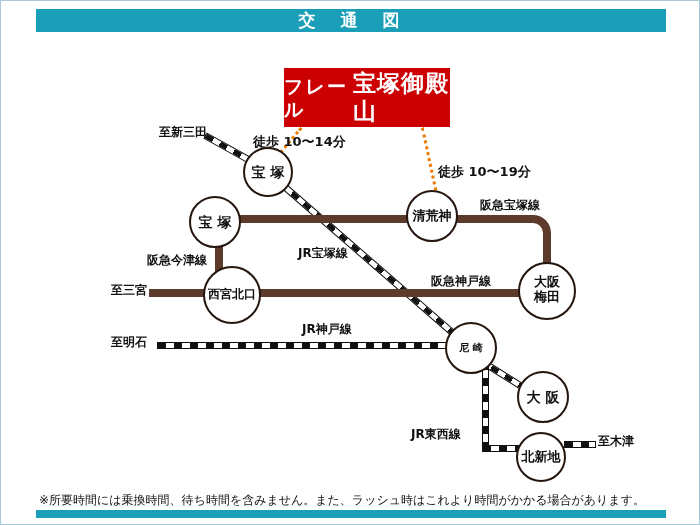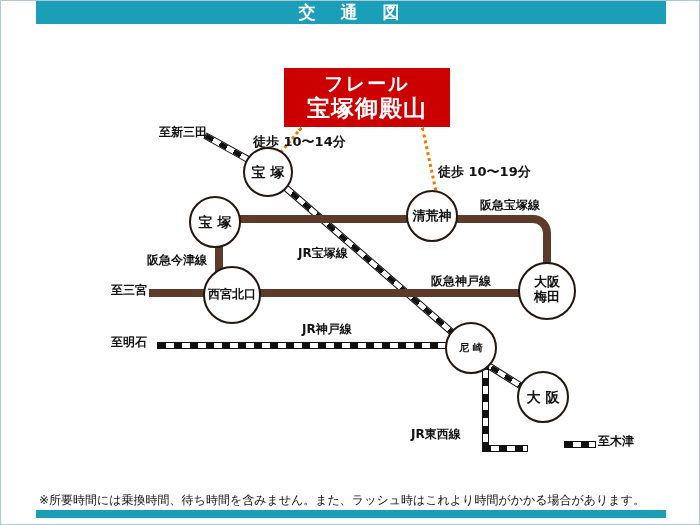--- a/index.html
+++ b/index.html
@@ -3,32 +3,32 @@
 <meta charset="utf-8">
 <style>
   * { margin:0; padding:0; box-sizing:border-box; }
   html,body { background:#fff; }
   body { font-family:"DejaVu Sans","Liberation Sans",sans-serif; }
   .canvas {
     position:relative; width:700px; height:525px;
     background:#ffffff; border:1px solid #a9cbd9; overflow:hidden;
   }
   .title-bar {
-    position:absolute; left:35px; top:0; width:630px; height:23px;
+    position:absolute; left:35px; top:8px; width:630px; height:23px;
     background:#1b9eb8; color:#ffffff; display:flex; align-items:center; justify-content:center;
     font-size:17px; font-weight:bold; letter-spacing:4px; z-index:6;
   }
   .bottom-bar {
     position:absolute; left:35px; top:509px; width:630px; height:8px;
     background:#1b9eb8; z-index:6;
   }
   .red-box {
     position:absolute; left:283px; top:67px; width:166px; height:59px;
     background:#cc0000; color:#ffffff; z-index:5;
-    display:flex; flex-direction:column; align-items:center; justify-content:center; line-height:1.2;
+    display:flex; flex-direction:row; align-items:center; justify-content:center; line-height:1.2;
   }
   .red-box .l1 { font-size:19px; font-weight:bold; letter-spacing:2px; }
   .red-box .l2 { font-size:23px; font-weight:bold; letter-spacing:1px; }
   .station {
     position:absolute; background:#ffffff; border:2px solid #24160e; border-radius:50%;
     display:flex; align-items:center; justify-content:center; text-align:left;
     font-weight:bold; color:#111111; z-index:4; line-height:1.15; white-space:nowrap;
   }
   .lbl {
     position:absolute; font-size:12px; font-weight:bold; color:#111111;
@@ -111,18 +111,19 @@
   <div class="station" style="left:405px;top:189px;width:52px;height:52px;font-size:13px;">清荒神</div>
   <div class="station" style="left:202px;top:265px;width:58px;height:58px;font-size:12px;">西宮北口</div>
   <div class="station" style="left:517px;top:261px;width:58px;height:58px;font-size:13px;font-family:Liberation Mono, monospace;">
     <div>
       <div>大阪</div>
       <div>梅田</div>
     </div>
   </div>
   <div class="station" style="left:444px;top:321px;width:52px;height:52px;font-size:10px;">尼 崎</div>
   <div class="station" style="left:516px;top:370px;width:52px;height:52px;font-size:14px;">大 阪</div>
+  <div class="station" style="left:515px;top:431px;width:50px;height:50px;font-size:13px;">北新地</div>
 
   <div class="footer">※所要時間には乗換時間、待ち時間を含みません。また、ラッシュ時はこれより時間がかかる場合があります。</div>
 
   <div class="bottom-bar"></div>
 
 </div>
 
 </body></html>

